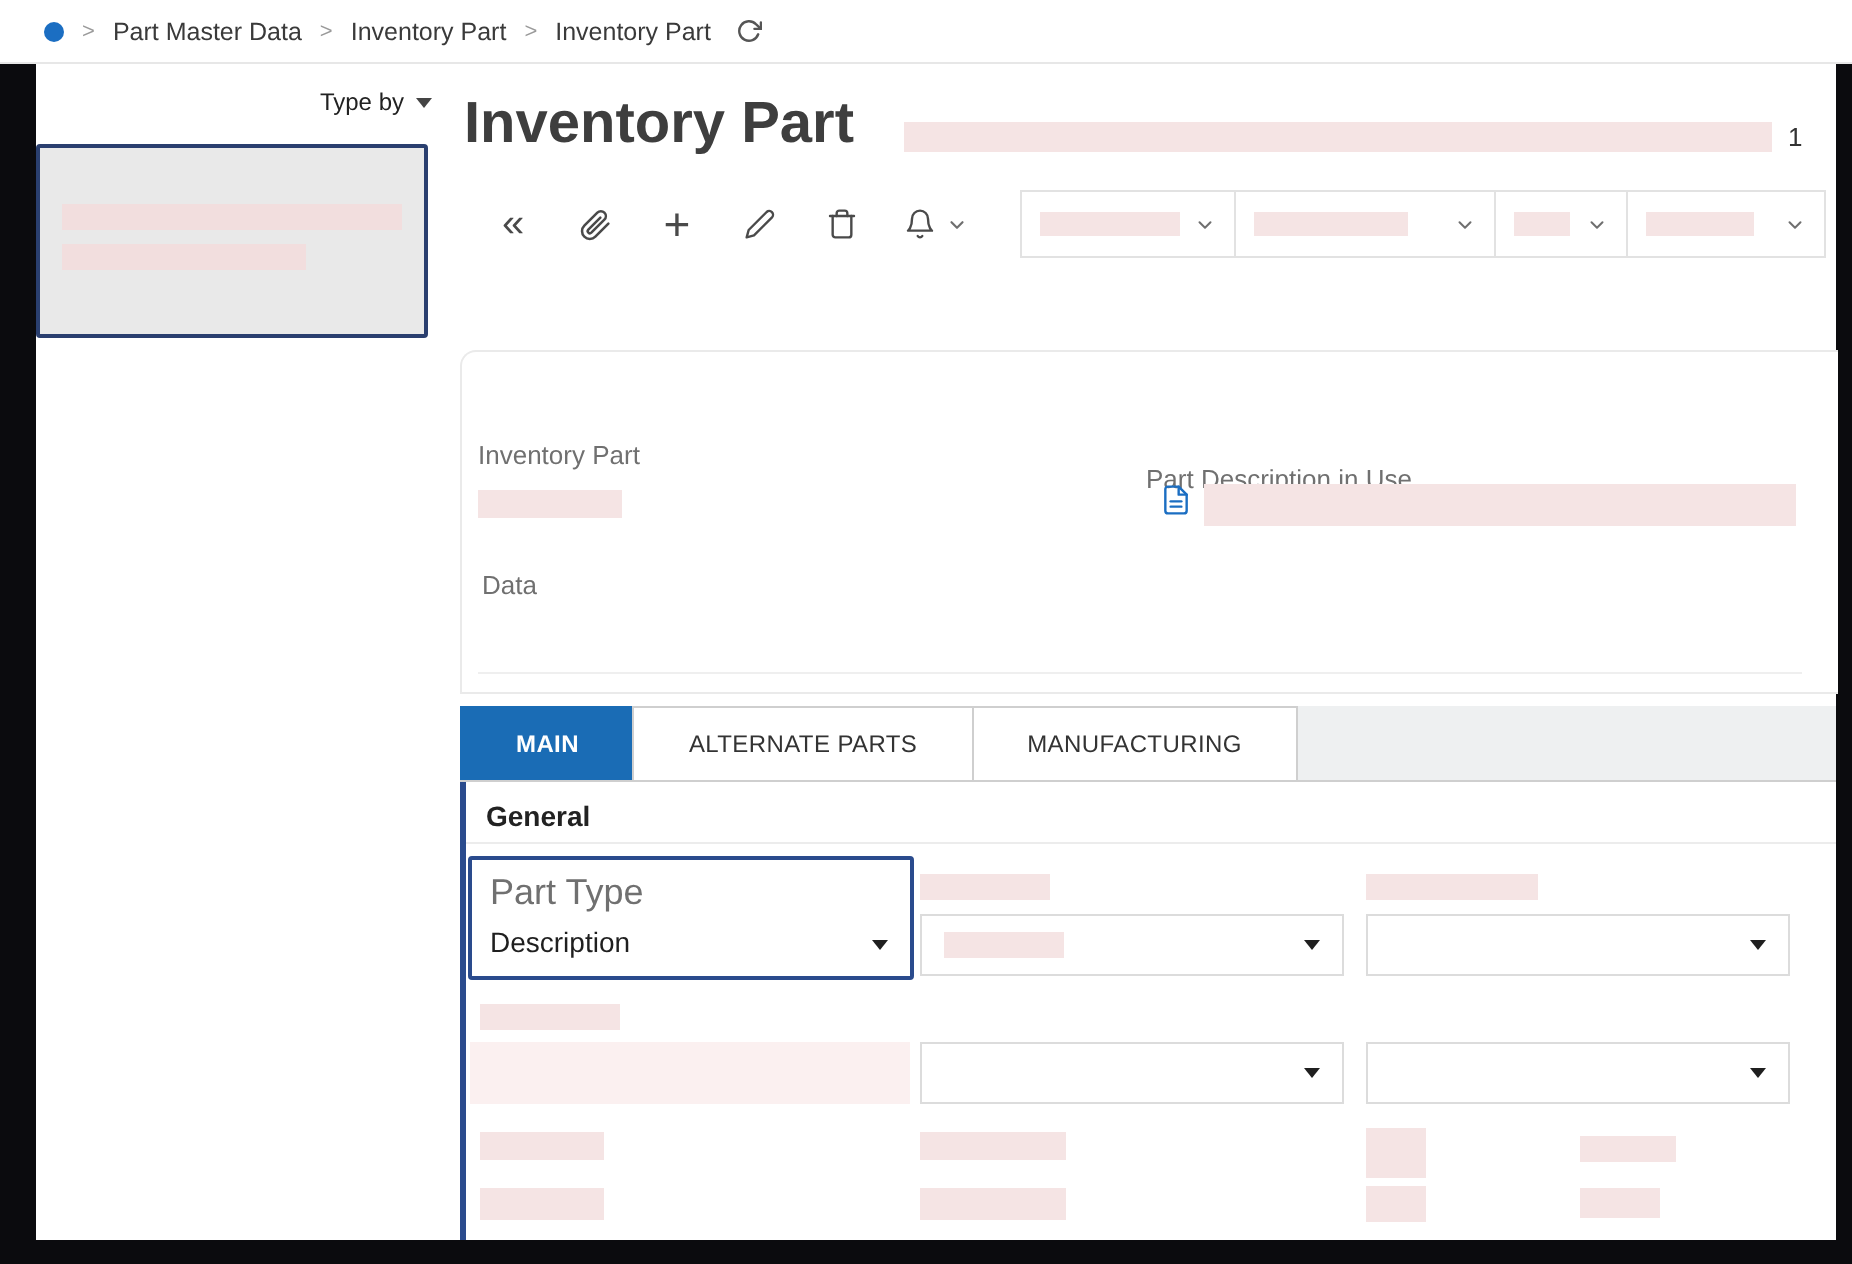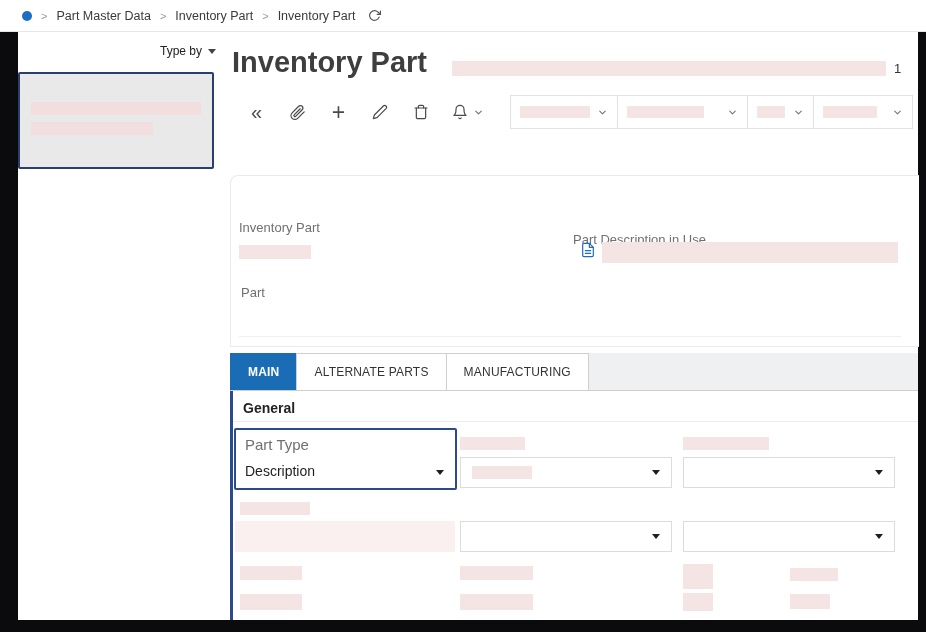--- a/index.html
+++ b/index.html
@@ -47,31 +47,31 @@
   
   .card{position:absolute;left:0;top:143px;width:689px;height:172px;background:#fff;border:1px solid #eaeaea;border-right:none;border-radius:8px 0 0 0}
   .flabel{position:absolute;font-size:13px;color:#707070}
   .inv-ph{position:absolute;left:8px;top:69px;width:72px;height:14px}
   .desc-icon{position:absolute;left:349px;top:65px;display:flex;color:#1b6ec2}
   .desc-ph{position:absolute;left:371px;top:66px;width:296px;height:21px}
   .note-box{position:absolute;left:8px;top:127px;width:662px;height:34px;background:#fff;border-bottom:1px solid #efefef;cursor:text}
 
   
   .tabbar{position:absolute;left:0;top:321px;width:688px;height:38px;background:#eef0f1;border-bottom:1px solid #cfcfcf;display:flex}
-  .tab{display:flex;align-items:center;padding:0 17px;font-size:12px;color:#333;background:#fff;border:1px solid #cfcfcf;border-bottom:none;margin-left:-1px;cursor:pointer;letter-spacing:.2px;white-space:nowrap}
+  .tab{display:flex;align-items:center;padding:0 27px;font-size:12px;color:#333;background:#fff;border:1px solid #cfcfcf;border-bottom:none;margin-left:-1px;cursor:pointer;letter-spacing:.2px;white-space:nowrap}
   .tab:first-child{margin-left:0}
   .tab.active{background:#1a6cb5;border-color:#1a6cb5;color:#fff;font-weight:bold}
 
   
   .panel{position:absolute;left:0;top:359px;width:688px;height:229px;background:#fff;border-left:3px solid #2a4b8d}
   .gen-head{position:absolute;left:10px;top:9px;font-size:14px;font-weight:bold;color:#222}
   .gen-div{position:absolute;left:0;top:30px;width:685px;height:1px;background:#ececec}
 
   .pt-box{position:absolute;left:1px;top:37px;width:223px;height:62px;border:2px solid #2a4b8d;border-radius:2px;background:#fff;cursor:pointer}
-  .pt-label{position:absolute;left:9px;top:6px;font-size:15px;color:#707070}
+  .pt-label{position:absolute;left:9px;top:6px;font-size:18px;color:#707070}
   .pt-value{position:absolute;left:9px;bottom:9px;font-size:14px;color:#1f1f1f}
   .pt-arrow{position:absolute;right:11px;bottom:13px}
   .tri-dark{width:0;height:0;border-left:4px solid transparent;border-right:4px solid transparent;border-top:5px solid #1f1f1f}
 
   .fsel{position:absolute;height:31px;width:212px;border:1px solid #dcdcdc;background:#fff;display:flex;align-items:center;justify-content:space-between;padding:0 11px;cursor:pointer}
   .selA{left:227px;top:66px}
   .selB{left:450px;top:66px}
   .selC{left:227px;top:130px}
   .selD{left:450px;top:130px}
 
@@ -206,21 +206,21 @@
     <span class="desc-icon">
       <svg width="16" height="18" viewBox="0 0 24 24" fill="none" stroke="currentColor" stroke-width="1.8" stroke-linecap="round" stroke-linejoin="round">
           <path d="M14 2H6a2 2 0 0 0-2 2v16a2 2 0 0 0 2 2h12a2 2 0 0 0 2-2V8z"></path>
           <polyline points="14 2 14 8 20 8"></polyline>
           <line x1="16" y1="13" x2="8" y2="13"></line>
           <line x1="16" y1="17" x2="8" y2="17"></line>
         </svg>
     </span>
     <div class="desc-ph ph"></div>
 
-    <span class="flabel" style="left:10px;top:109px">Part</span>
+    <span class="flabel" style="left:10px;top:109px">Data</span>
     <div class="note-box"></div>
   </section>
 
   <nav class="tabbar">
     <div class="tab active">MAIN</div>
     <div class="tab">ALTERNATE PARTS</div>
     <div class="tab">MANUFACTURING</div>
   </nav>
 
   <section class="panel">

